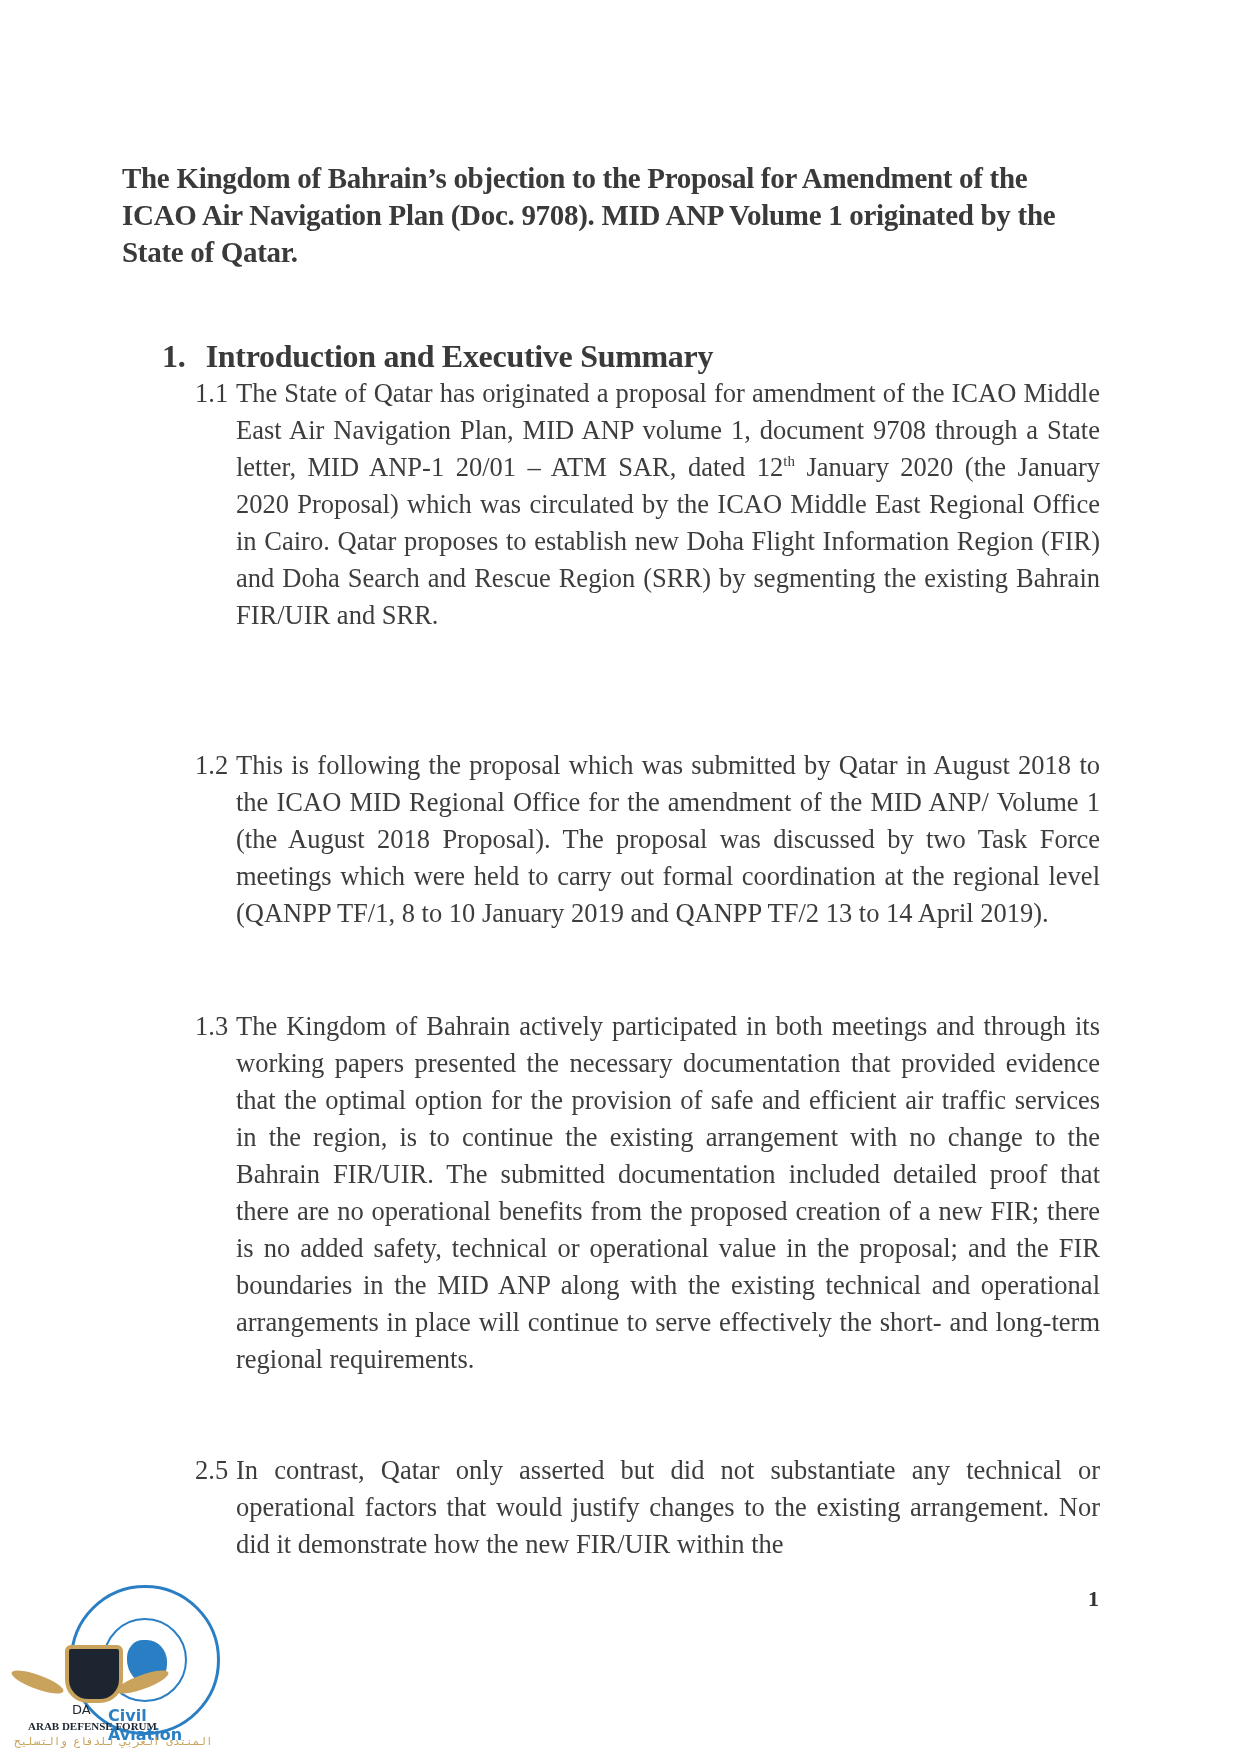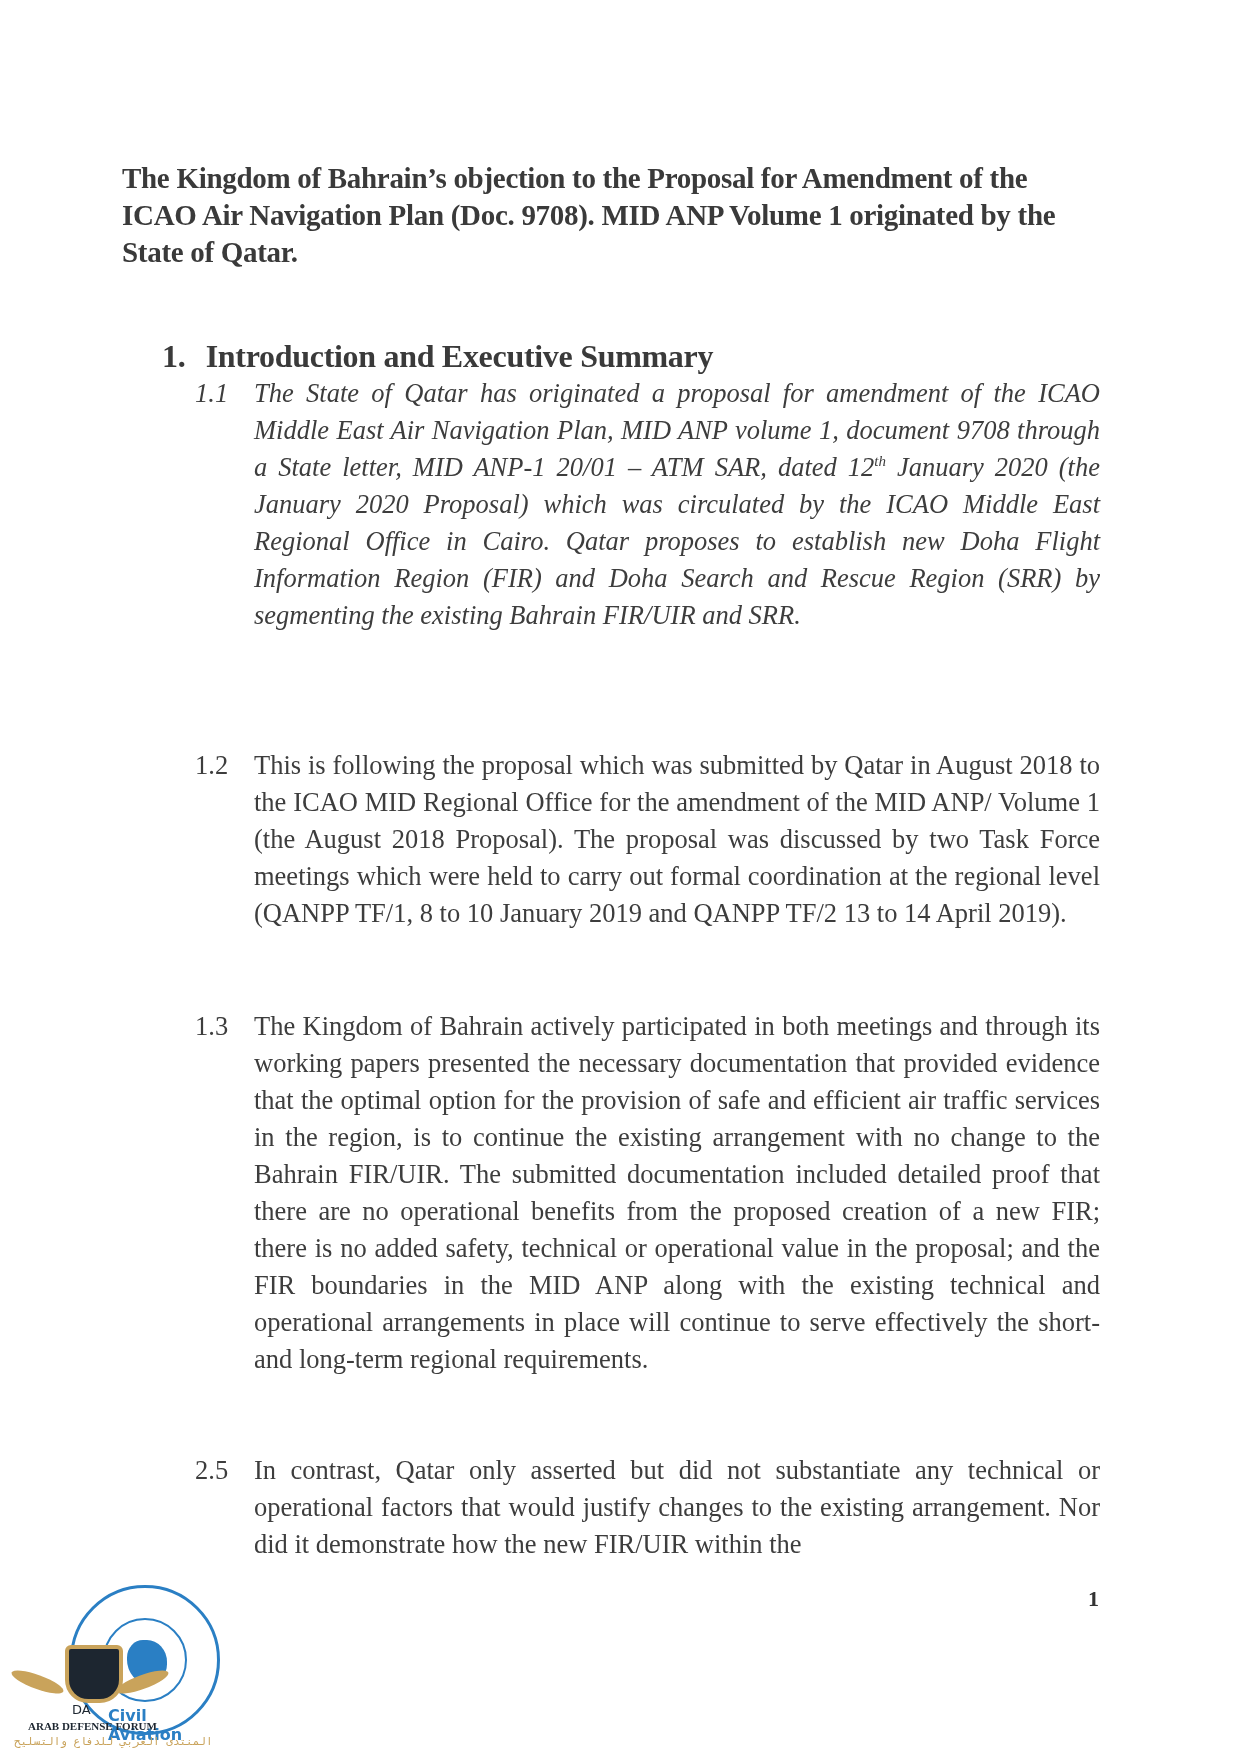--- a/index.html
+++ b/index.html
@@ -15,21 +15,21 @@
   .heading {
     position: absolute; left: 162px; top: 338px; font-size: 32px; font-weight: bold; color: #3a3a3a;
     letter-spacing: -0.3px;
   }
   .heading .num { display: inline-block; width: 36px; }
   .para {
     position: absolute; left: 195px; width: 905px;
     font-size: 26.5px; line-height: 37px; text-align: justify; color: #3d3d3d;
   }
   .para .pnum { position: absolute; left: 0; top: 0; }
-  .para .ptext { display: block; margin-left: 59px; }
+  .para .ptext { display: block; margin-left: 41px; }
   .page-num {
     position: absolute; left: 1088px; top: 1586px; font-size: 22px; font-weight: bold; color: #333;
   }
   .stamp {
     position: absolute; left: 70px; top: 1585px; width: 150px; height: 150px; border-radius: 50%;
     border: 3px solid #2a7fc4; box-sizing: border-box;
   }
   .stamp-inner {
     position: absolute; left: 30px; top: 30px; width: 84px; height: 84px; border-radius: 50%;
     border: 2px solid #2a7fc4; box-sizing: border-box;
@@ -70,21 +70,21 @@
 </head>
 <body>
 
 <div class="title">The Kingdom of Bahrain’s objection to the Proposal for Amendment of the ICAO Air Navigation Plan (Doc. 9708). MID ANP Volume 1 originated by the State of Qatar.</div>
 
 <div class="heading">
   <span class="num">1.</span>
   <span>Introduction and Executive Summary</span>
 </div>
 
-<div class="para" style="top:375px;font-style:italic;">
+<div class="para" style="top:375px;">
   <span class="pnum">1.1</span>
   <span class="ptext"><span>The State of Qatar has originated a proposal for amendment of the ICAO Middle East Air Navigation Plan, MID ANP volume 1, document 9708 through a State letter, MID ANP-1 20/01 – ATM SAR, dated 12</span><sup>th</sup><span> January 2020 (the January 2020 Proposal) which was circulated by the ICAO Middle East Regional Office in Cairo. Qatar proposes to establish new Doha Flight Information Region (FIR) and Doha Search and Rescue Region (SRR) by segmenting the existing Bahrain FIR/UIR and SRR.</span></span>
 </div>
 
 <div class="para" style="top:747px;">
   <span class="pnum">1.2</span>
   <span class="ptext">This is following the proposal which was submitted by Qatar in August 2018 to the ICAO MID Regional Office for the amendment of the MID ANP/ Volume 1 (the August 2018 Proposal). The proposal was discussed by two Task Force meetings which were held to carry out formal coordination at the regional level (QANPP TF/1, 8 to 10 January 2019 and QANPP TF/2 13 to 14 April 2019).</span>
 </div>
 
 <div class="para" style="top:1008px;">

